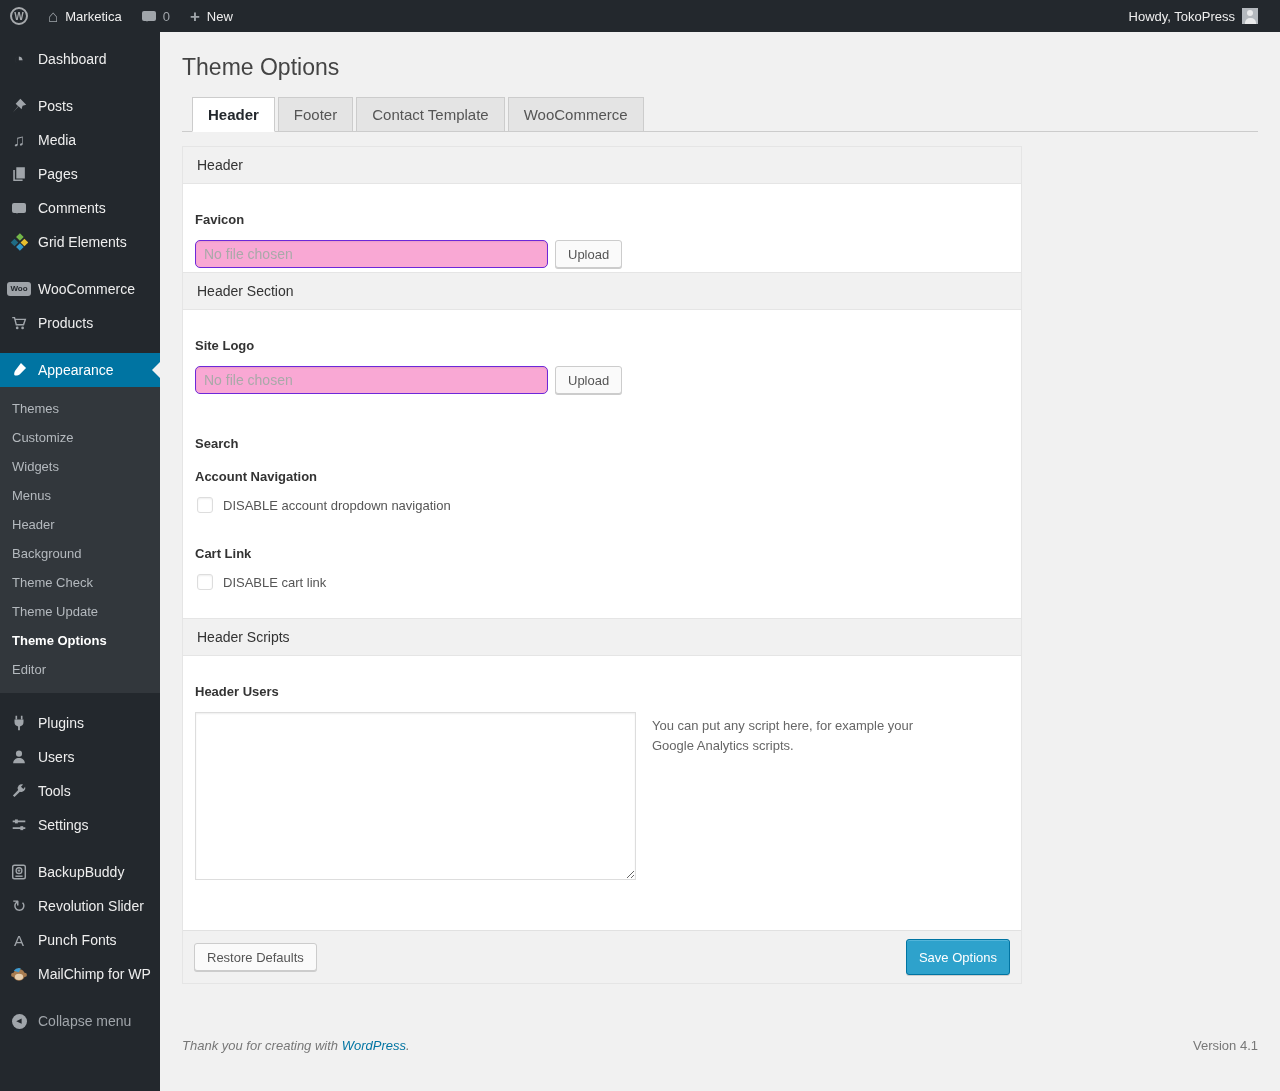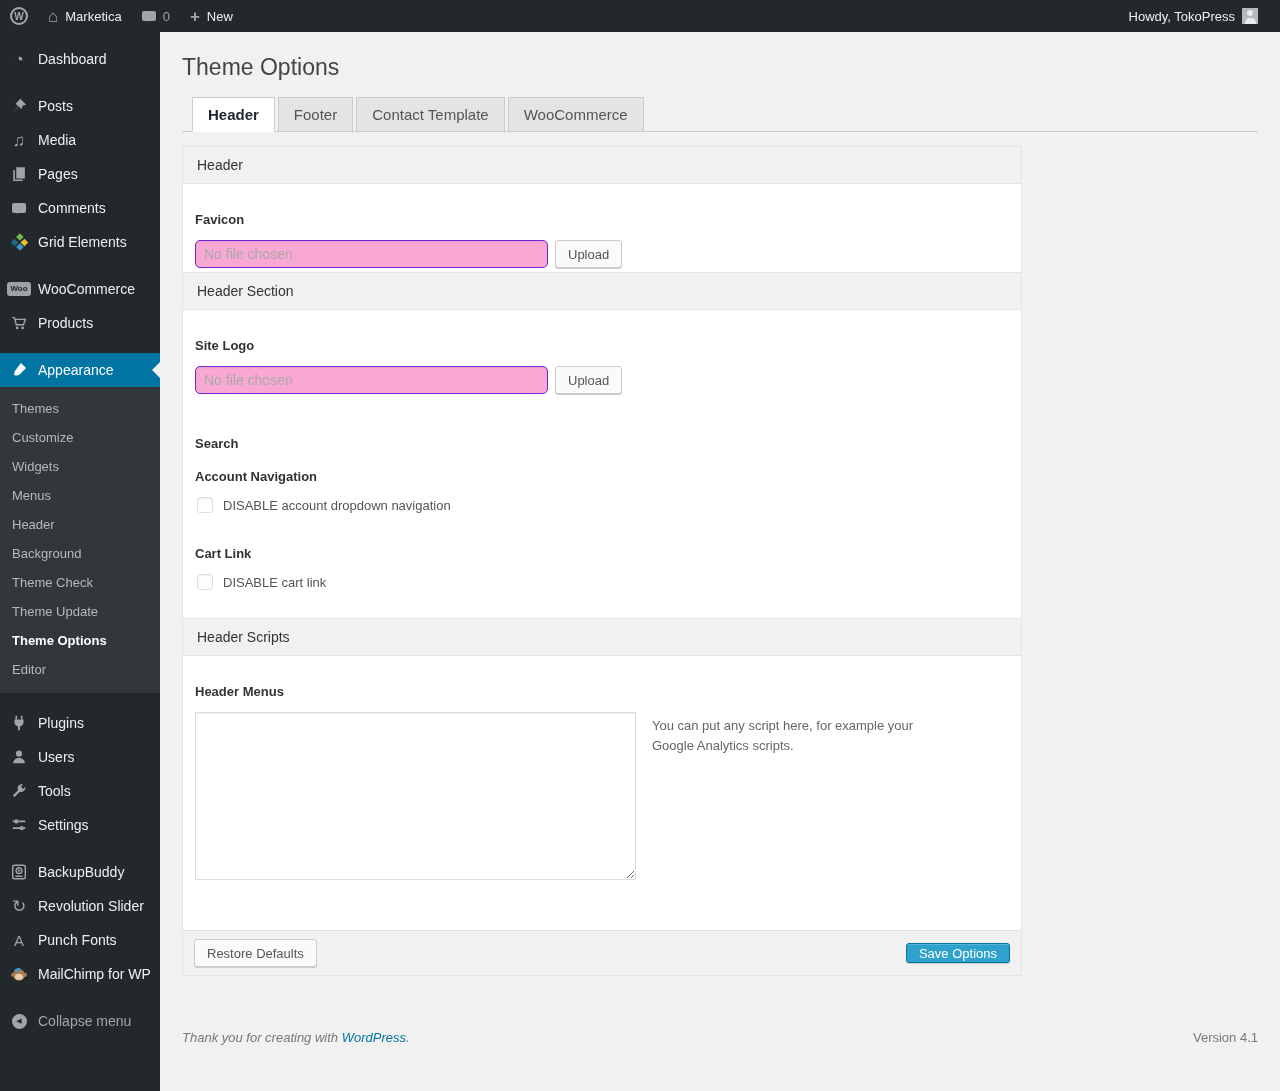--- a/index.html
+++ b/index.html
@@ -104,21 +104,21 @@
     resize:both; font-family:"DejaVu Sans Mono", monospace; font-size:13px; padding:4px 6px;
     box-shadow:inset 0 1px 2px rgba(0,0,0,.07);
   }
   .script-help { margin:4px 0 0 16px; width:305px; font-size:13px; color:#666; line-height:1.55; }
   .panel-footer {
     background:#f1f1f1; border-top:1px solid #e1e1e1; padding:8px 11px;
     display:flex; justify-content:space-between; align-items:center; margin-top:50px;
   }
   .button-primary {
     background:#2ea2cc; border:1px solid #0074a2; color:#fff; border-radius:3px;
-    height:20px; padding:0 12px; font-size:13px; cursor:pointer;
+    height:36px; padding:0 12px; font-size:13px; cursor:pointer;
     box-shadow:inset 0 1px 0 rgba(120,200,230,.5), 0 1px 0 rgba(0,0,0,.15);
     font-family:"Liberation Sans",sans-serif;
   }
 
   .page-footer { display:flex; justify-content:space-between; align-items:baseline;
     margin-top:54px; font-size:13px; color:#777; padding-bottom:20px; }
   .thanks { font-style:italic; }
   .thanks a { color:#0074a2; text-decoration:none; font-style:italic; }
   .version { color:#777; }
 
@@ -378,21 +378,21 @@
 
         <div class="field-label" style="margin-top:33px">Cart Link</div>
         <div class="check-row">
           <input type="checkbox" style="">
           <span class="check-label">DISABLE cart link</span>
         </div>
       </div>
 
       <div class="section-header" style="border-top:1px solid #e5e5e5">Header Scripts</div>
       <div class="section-body" style="padding-bottom:0">
-        <div class="field-label">Header Menus</div>
+        <div class="field-label">Header Users</div>
         <div class="script-row">
           <textarea class="script-area" style=""></textarea>
           <p class="script-help">You can put any script here, for example your Google Analytics scripts.</p>
         </div>
       </div>
 
       <div class="panel-footer">
         <button class="button">Restore Defaults</button>
         <button class="button-primary">Save Options</button>
       </div>

